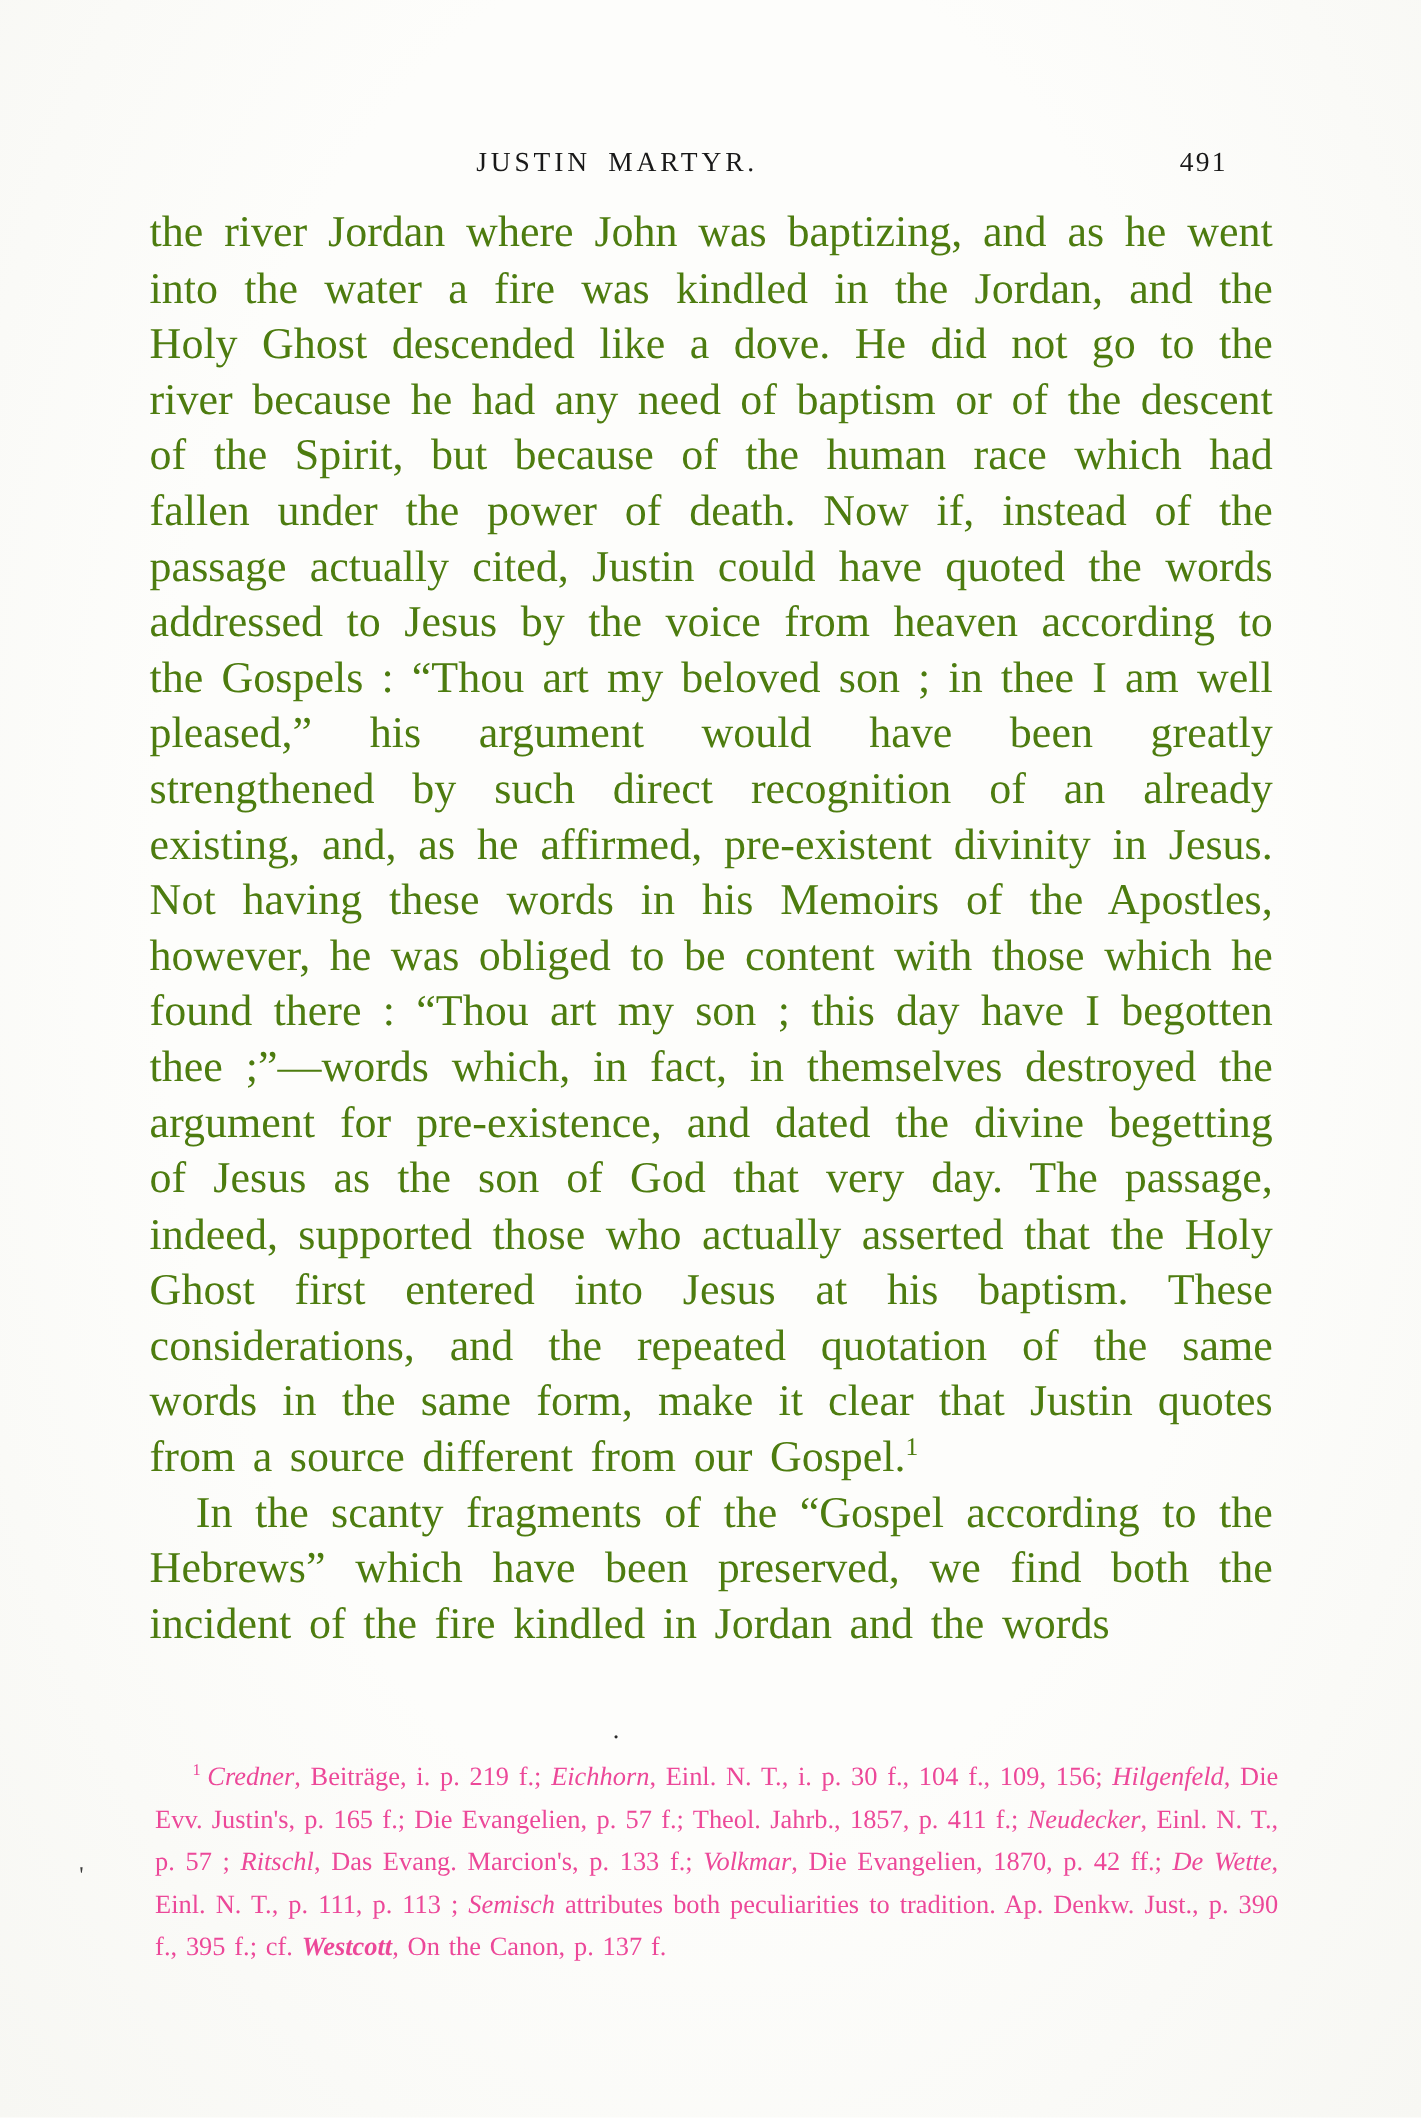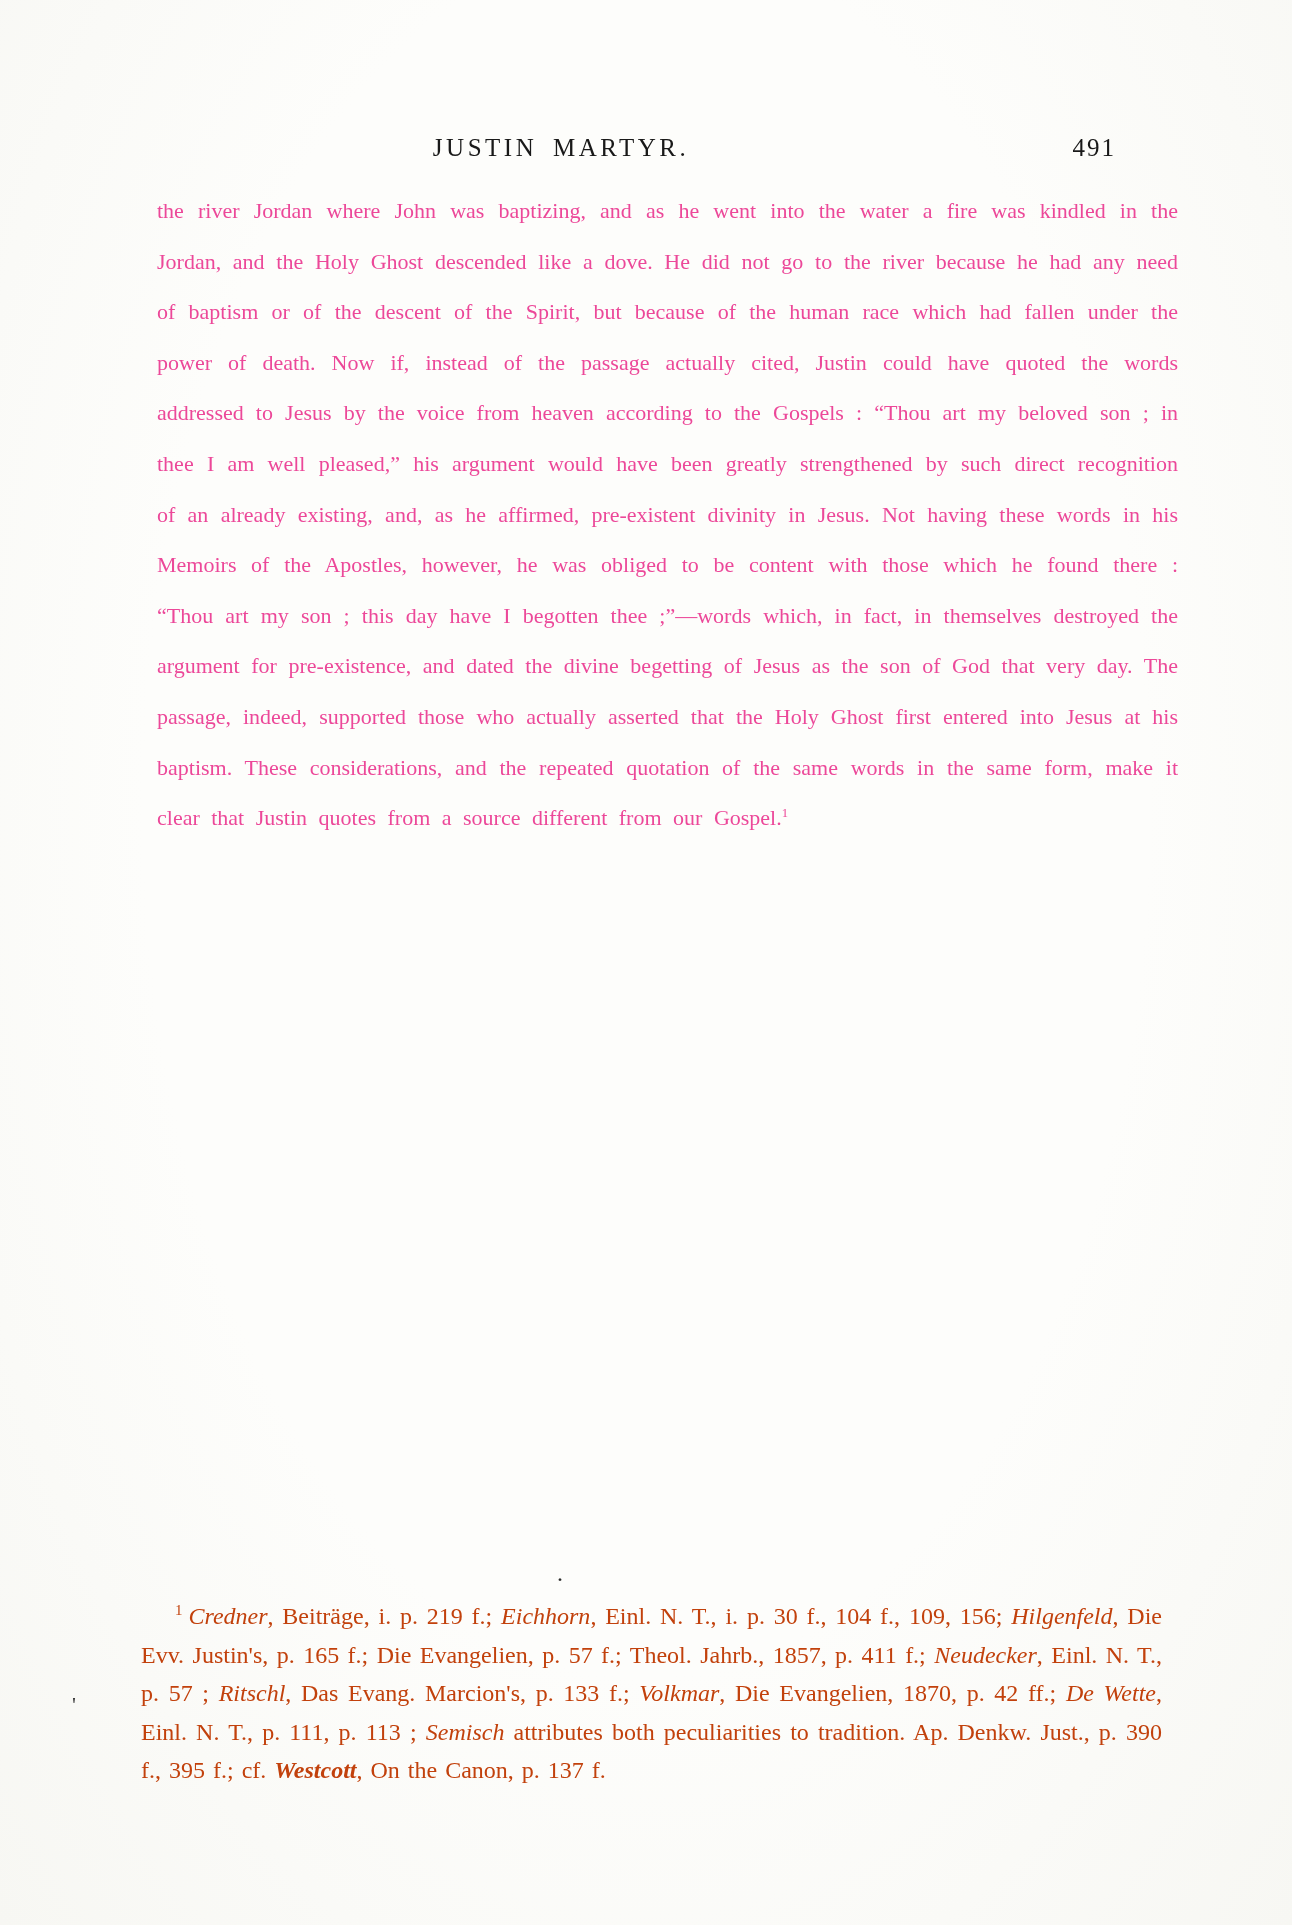--- a/index.html
+++ b/index.html
@@ -46,26 +46,26 @@
     position: absolute;
     right: 46px;
     top: 0;
     letter-spacing: 2px;
   }
 
   
   .body-copy {
     position: absolute;
     top: 186px;
-    left: 157px;
+    left: 136px;
     width: 1021px;
-    font-size: 22px;
+    font-size: 40px;
     line-height: 50.6px;
     text-align: justify;
-    color: #ec4899;
+    color: #4d7c0f;
     word-spacing: 6px;
   }
   .para { margin: 0; }
   .para-indent { text-indent: 42px; }
 
   sup.fn-ref {
     font-size: 0.58em;
     line-height: 0;
     vertical-align: super;
   }
@@ -73,21 +73,21 @@
   
   .footnote {
     position: absolute;
     top: 1597px;
     left: 141px;
     width: 1021px;
     font-size: 24px;
     line-height: 38.6px;
     text-align: justify;
     text-indent: 34px;
-    color: #c2410c;
+    color: #ec4899;
     word-spacing: 2px;
   }
   sup.fn-marker {
     font-size: 0.62em;
     line-height: 0;
     vertical-align: super;
     margin-right: 6px;
   }
   .footnote .seg-italic { font-style: italic; }
   .footnote .seg-bold-italic { font-style: italic; font-weight: bold; }
@@ -113,20 +113,21 @@
 
 <div class="scan-page">
 
   <div class="running-header">
     <span class="header-title">JUSTIN MARTYR.</span>
     <span class="page-number">491</span>
   </div>
 
   <div class="body-copy">
     <p class="para"><span>the river Jordan where John was baptizing, and as he went into the water a fire was kindled in the Jordan, and the Holy Ghost descended like a dove. He did not go to the river because he had any need of baptism or of the descent of the Spirit, but because of the human race which had fallen under the power of death. Now if, instead of the passage actually cited, Justin could have quoted the words addressed to Jesus by the voice from heaven according to the Gospels : “Thou art my beloved son ; in thee I am well pleased,” his argument would have been greatly strengthened by such direct recognition of an already existing, and, as he affirmed, pre-existent divinity in Jesus. Not having these words in his Memoirs of the Apostles, however, he was obliged to be content with those which he found there : “Thou art my son ; this day have I begotten thee ;”—words which, in fact, in themselves destroyed the argument for pre-existence, and dated the divine begetting of Jesus as the son of God that very day. The passage, indeed, supported those who actually asserted that the Holy Ghost first entered into Jesus at his baptism. These considerations, and the repeated quotation of the same words in the same form, make it clear that Justin quotes from a source different from our Gospel.</span><sup class="fn-ref">1</sup></p>
+    <p class="para para-indent"><span>In the scanty fragments of the “Gospel according to the Hebrews” which have been preserved, we find both the incident of the fire kindled in Jordan and the words</span></p>
   </div>
 
   <div class="footnote"><sup class="fn-marker">1</sup><span id="footnote-content"><span class="seg-italic">Credner</span><span>, Beiträge, i. p. 219 f.; </span><span class="seg-italic">Eichhorn</span><span>, Einl. N. T., i. p. 30 f., 104 f., 109, 156; </span><span class="seg-italic">Hilgenfeld</span><span>, Die Evv. Justin's, p. 165 f.; Die Evangelien, p. 57 f.; Theol. Jahrb., 1857, p. 411 f.; </span><span class="seg-italic">Neudecker</span><span>, Einl. N. T., p. 57 ; </span><span class="seg-italic">Ritschl</span><span>, Das Evang. Marcion's, p. 133 f.; </span><span class="seg-italic">Volkmar</span><span>, Die Evangelien, 1870, p. 42 ff.; </span><span class="seg-italic">De Wette</span><span>, Einl. N. T., p. 111, p. 113 ; </span><span class="seg-italic">Semisch</span><span> attributes both peculiarities to tradition. Ap. Denkw. Just., p. 390 f., 395 f.; cf. </span><span class="seg-bold-italic">Westcott</span><span>, On the Canon, p. 137 f.</span></span></div>
 
   <span class="artifact-dot">.</span>
   <span class="artifact-mark">'</span>
 
 </div>
 
 </body></html>

